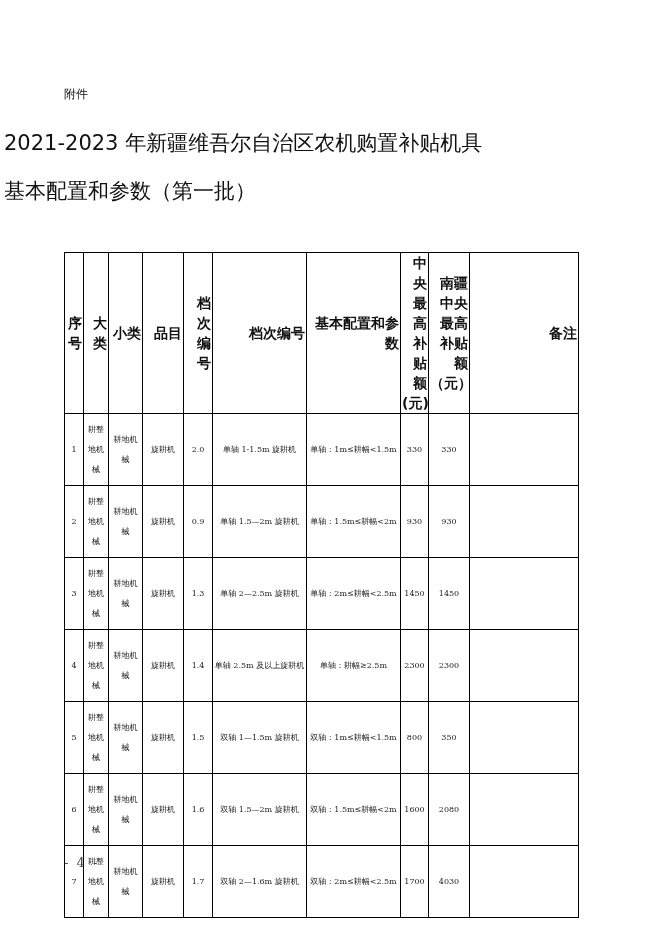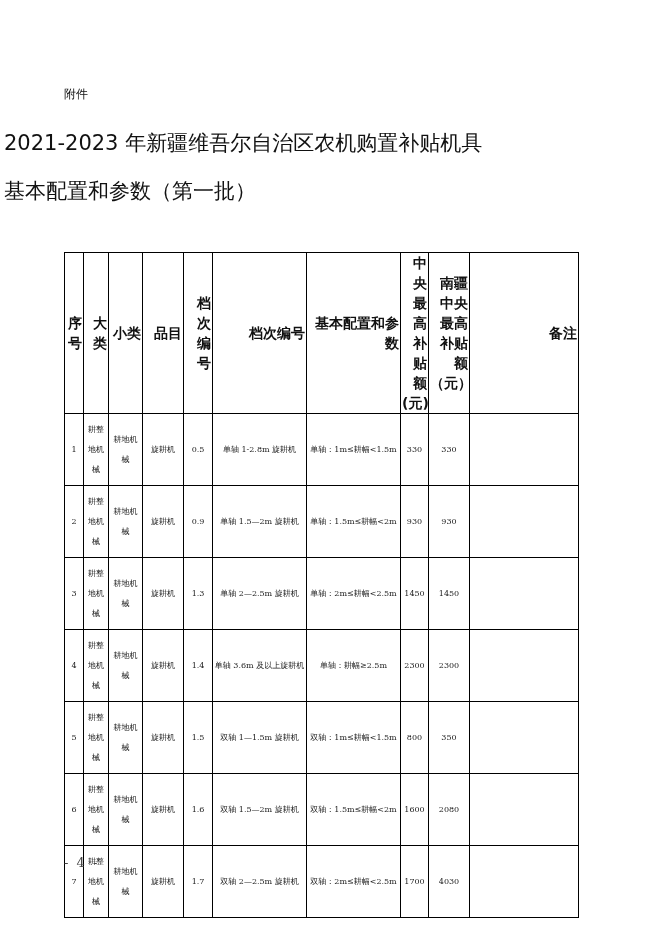--- a/index.html
+++ b/index.html
@@ -48,22 +48,22 @@
       <th>南疆中央最高补贴额（元）</th>
       <th>备注</th>
     </tr>
   </thead>
   <tbody>
     <tr>
       <td>1</td>
       <td>耕整地机械</td>
       <td>耕地机械</td>
       <td>旋耕机</td>
-      <td class="code">0.5</td>
-      <td>单轴 1-2.8m 旋耕机</td>
+      <td class="code">2.0</td>
+      <td>单轴 1-1.5m 旋耕机</td>
       <td>单轴：1m≤耕幅&lt;1.5m</td>
       <td>330</td>
       <td>330</td>
       <td></td>
     </tr>
     <tr>
       <td>2</td>
       <td>耕整地机械</td>
       <td>耕地机械</td>
       <td>旋耕机</td>
@@ -85,21 +85,21 @@
       <td>1450</td>
       <td>1450</td>
       <td></td>
     </tr>
     <tr>
       <td>4</td>
       <td>耕整地机械</td>
       <td>耕地机械</td>
       <td>旋耕机</td>
       <td class="code">1.4</td>
-      <td>单轴 3.6m 及以上旋耕机</td>
+      <td>单轴 2.5m 及以上旋耕机</td>
       <td>单轴：耕幅≥2.5m</td>
       <td>2300</td>
       <td>2300</td>
       <td></td>
     </tr>
     <tr>
       <td>5</td>
       <td>耕整地机械</td>
       <td>耕地机械</td>
       <td>旋耕机</td>
@@ -121,21 +121,21 @@
       <td>1600</td>
       <td>2080</td>
       <td></td>
     </tr>
     <tr>
       <td>7</td>
       <td>耕整地机械</td>
       <td>耕地机械</td>
       <td>旋耕机</td>
       <td class="code">1.7</td>
-      <td>双轴 2—2.5m 旋耕机</td>
+      <td>双轴 2—1.6m 旋耕机</td>
       <td>双轴：2m≤耕幅&lt;2.5m</td>
       <td>1700</td>
       <td>4030</td>
       <td></td>
     </tr>
   </tbody>
 </table>
 
 <div class="pageno">- 4 -</div>
 

